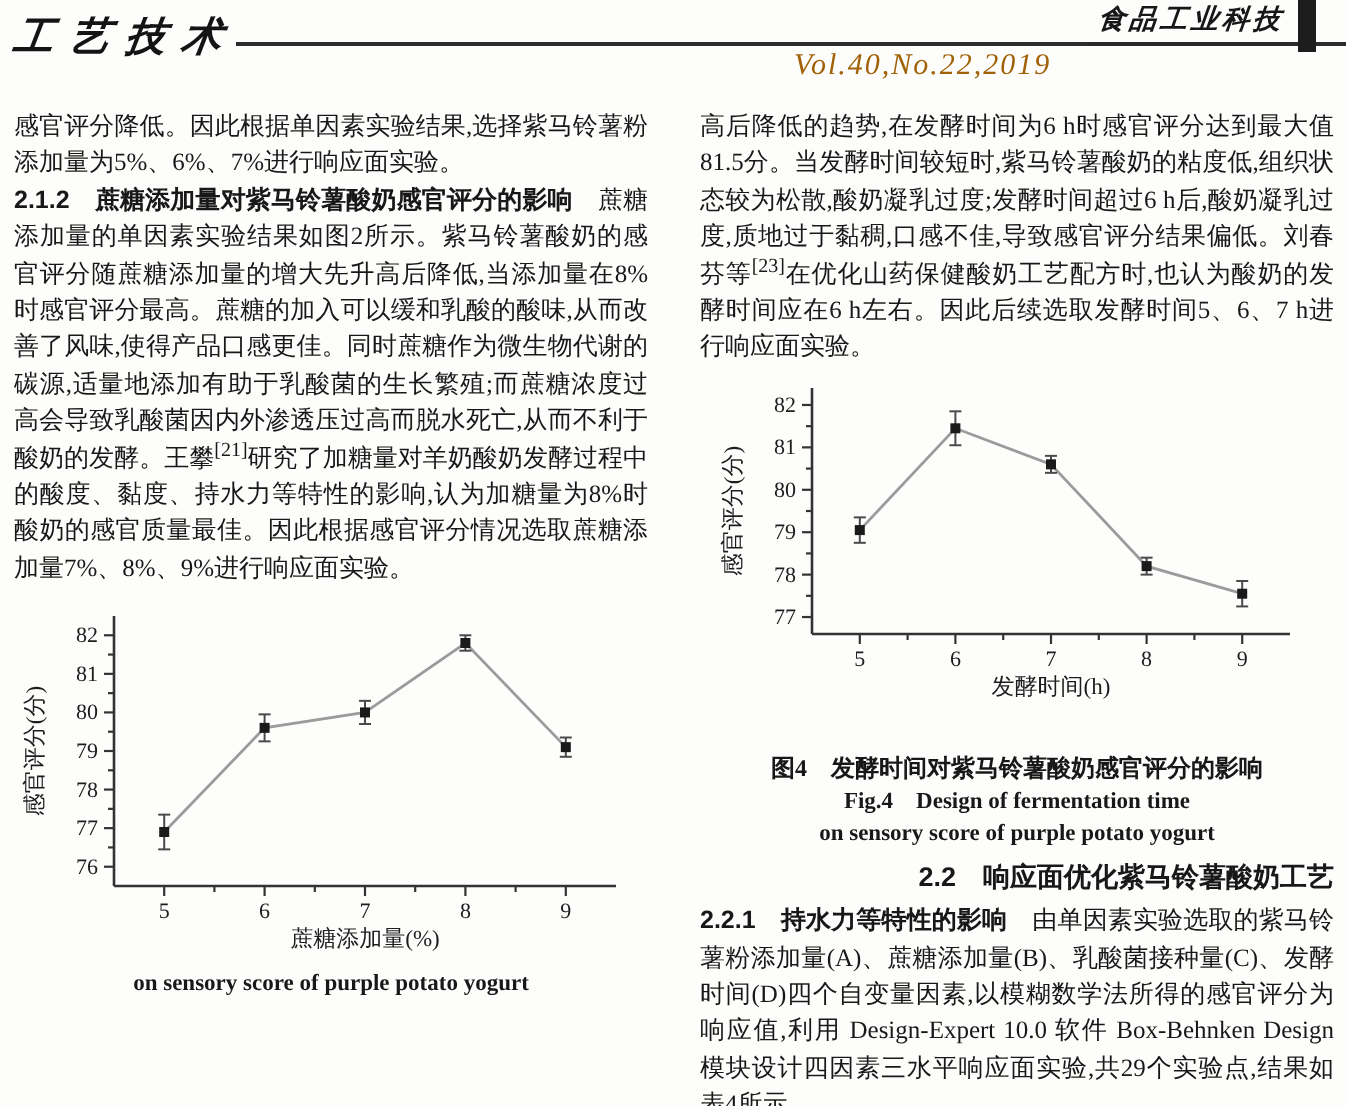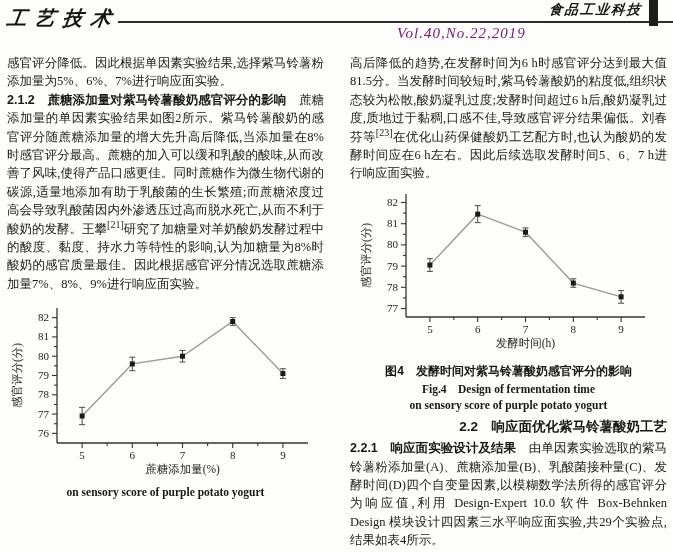--- a/index.html
+++ b/index.html
@@ -20,36 +20,36 @@
   .logo-right{
     position:absolute;right:27px;top:0px;
     font-family:"Liberation Serif",serif;font-weight:900;font-style:italic;
     font-size:13.5px;letter-spacing:2px;color:#171717;
     border-bottom:2.5px solid #2a2a2a;padding:1px 4px 2px 4px;transform:skewX(-6deg);
     white-space:nowrap;
   }
   .logo-bar{position:absolute;right:15px;top:0;width:9px;height:26px;background:#1d1d1d;}
   .vol{
     position:absolute;left:397px;top:25px;
-    font-style:italic;font-size:15px;letter-spacing:1px;color:#701a75;
+    font-style:italic;font-size:15px;letter-spacing:1px;color:#a16207;
   }
   
   .columns{display:flex;gap:26px;padding:2px 6px 0 7px;}
   .col{width:325px;font-size:12.5px;line-height:18.4px;text-align:justify;}
   .col p{margin:0;}
   .hb{font-family:"Liberation Sans",sans-serif;font-weight:bold;}
   sup{font-size:10px;line-height:0;}
   
   .figure{text-align:center;}
   .fig-left{margin-top:7px;}
   .fig-right{margin-top:3px;}
   svg text{font-family:"Liberation Serif",serif;}
   .cap-cn{
-    font-family:Liberation Mono, monospace;font-weight:bold;
-    font-size:12px;line-height:17px;margin-top:7px;
+    font-family:Liberation Serif, serif;font-weight:bold;
+    font-size:12px;line-height:17px;margin-top:19px;
   }
   .cap-en{font-weight:bold;font-size:11.5px;line-height:16px;}
   .sec-heading{
     font-family:"Liberation Sans",sans-serif;font-weight:bold;
     font-size:13.5px;margin:5px 0 3px 0;text-align:right;line-height:18px;
   }
 </style>
 </head>
 <body>
 
@@ -196,17 +196,17 @@
             <rect x="164" y="43.672413793103615" width="5" height="5" fill="#1a1a1a"></rect>
             <rect x="211.79999999999998" y="94.56896551724127" width="5" height="5" fill="#1a1a1a"></rect>
             <rect x="259.6" y="108.35344827586205" width="5" height="5" fill="#1a1a1a"></rect>
           </svg>
         <div class="cap-cn">图4　发酵时间对紫马铃薯酸奶感官评分的影响</div>
         <div class="cap-en">Fig.4　Design of fermentation time</div>
         <div class="cap-en">on sensory score of purple potato yogurt</div>
       </div>
 
       <div class="sec-heading">2.2　响应面优化紫马铃薯酸奶工艺</div>
-      <p><span class="hb">2.2.1　响应面实验设计及结果</span><span>　由单因素实验选取的紫马铃薯粉添加量(A)、蔗糖添加量(B)、乳酸菌接种量(C)、发酵时间(D)四个自变量因素,以模糊数学法所得的感官评分为响应值,利用 Design-Expert 10.0 软件 Box-Behnken Design 模块设计四因素三水平响应面实验,共29个实验点,结果如表4所示。</span></p>
+      <p><span class="hb">2.2.1　持水力等特性的影响</span><span>　由单因素实验选取的紫马铃薯粉添加量(A)、蔗糖添加量(B)、乳酸菌接种量(C)、发酵时间(D)四个自变量因素,以模糊数学法所得的感官评分为响应值,利用 Design-Expert 10.0 软件 Box-Behnken Design 模块设计四因素三水平响应面实验,共29个实验点,结果如表4所示。</span></p>
     </div>
 
   </div>
 </div>
 
 </body></html>

